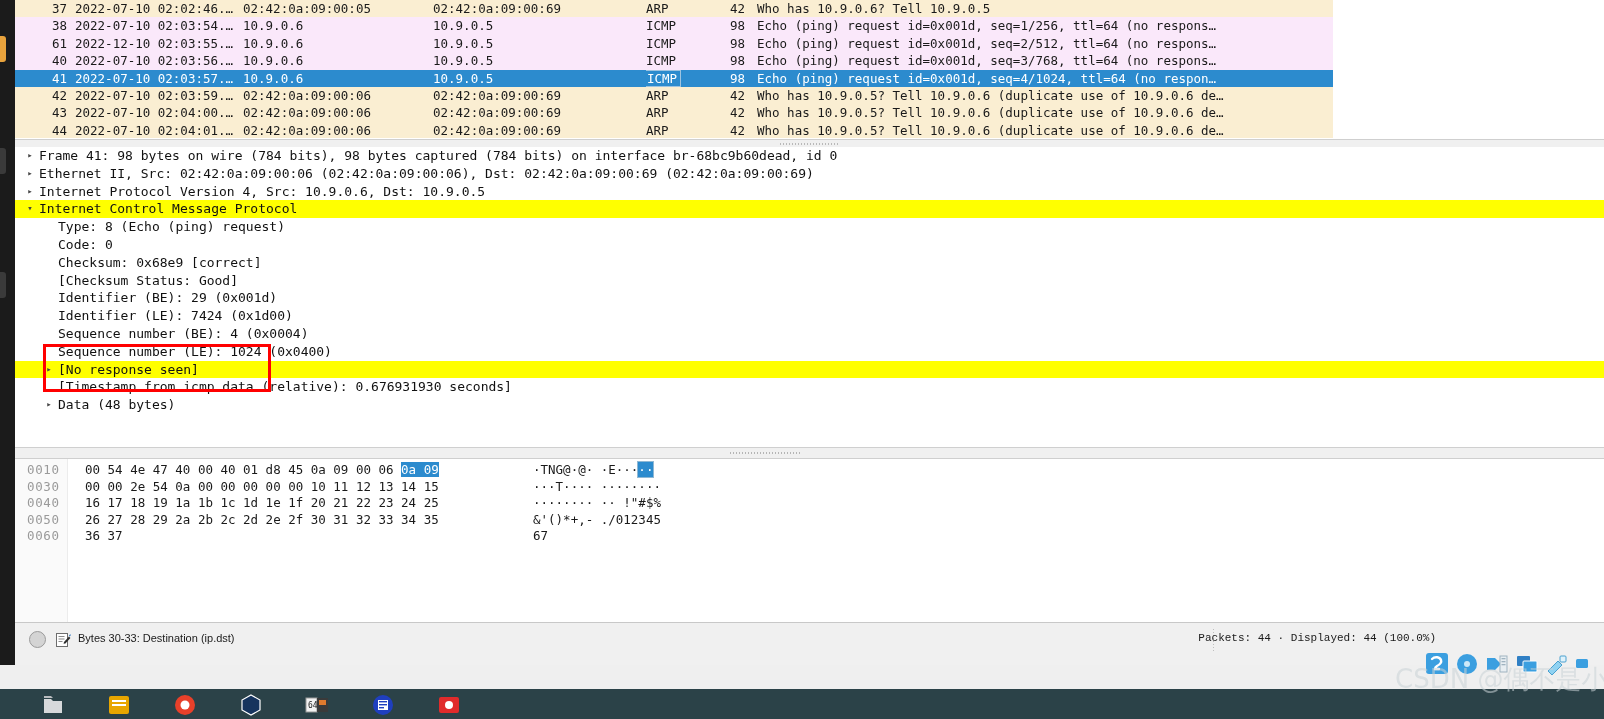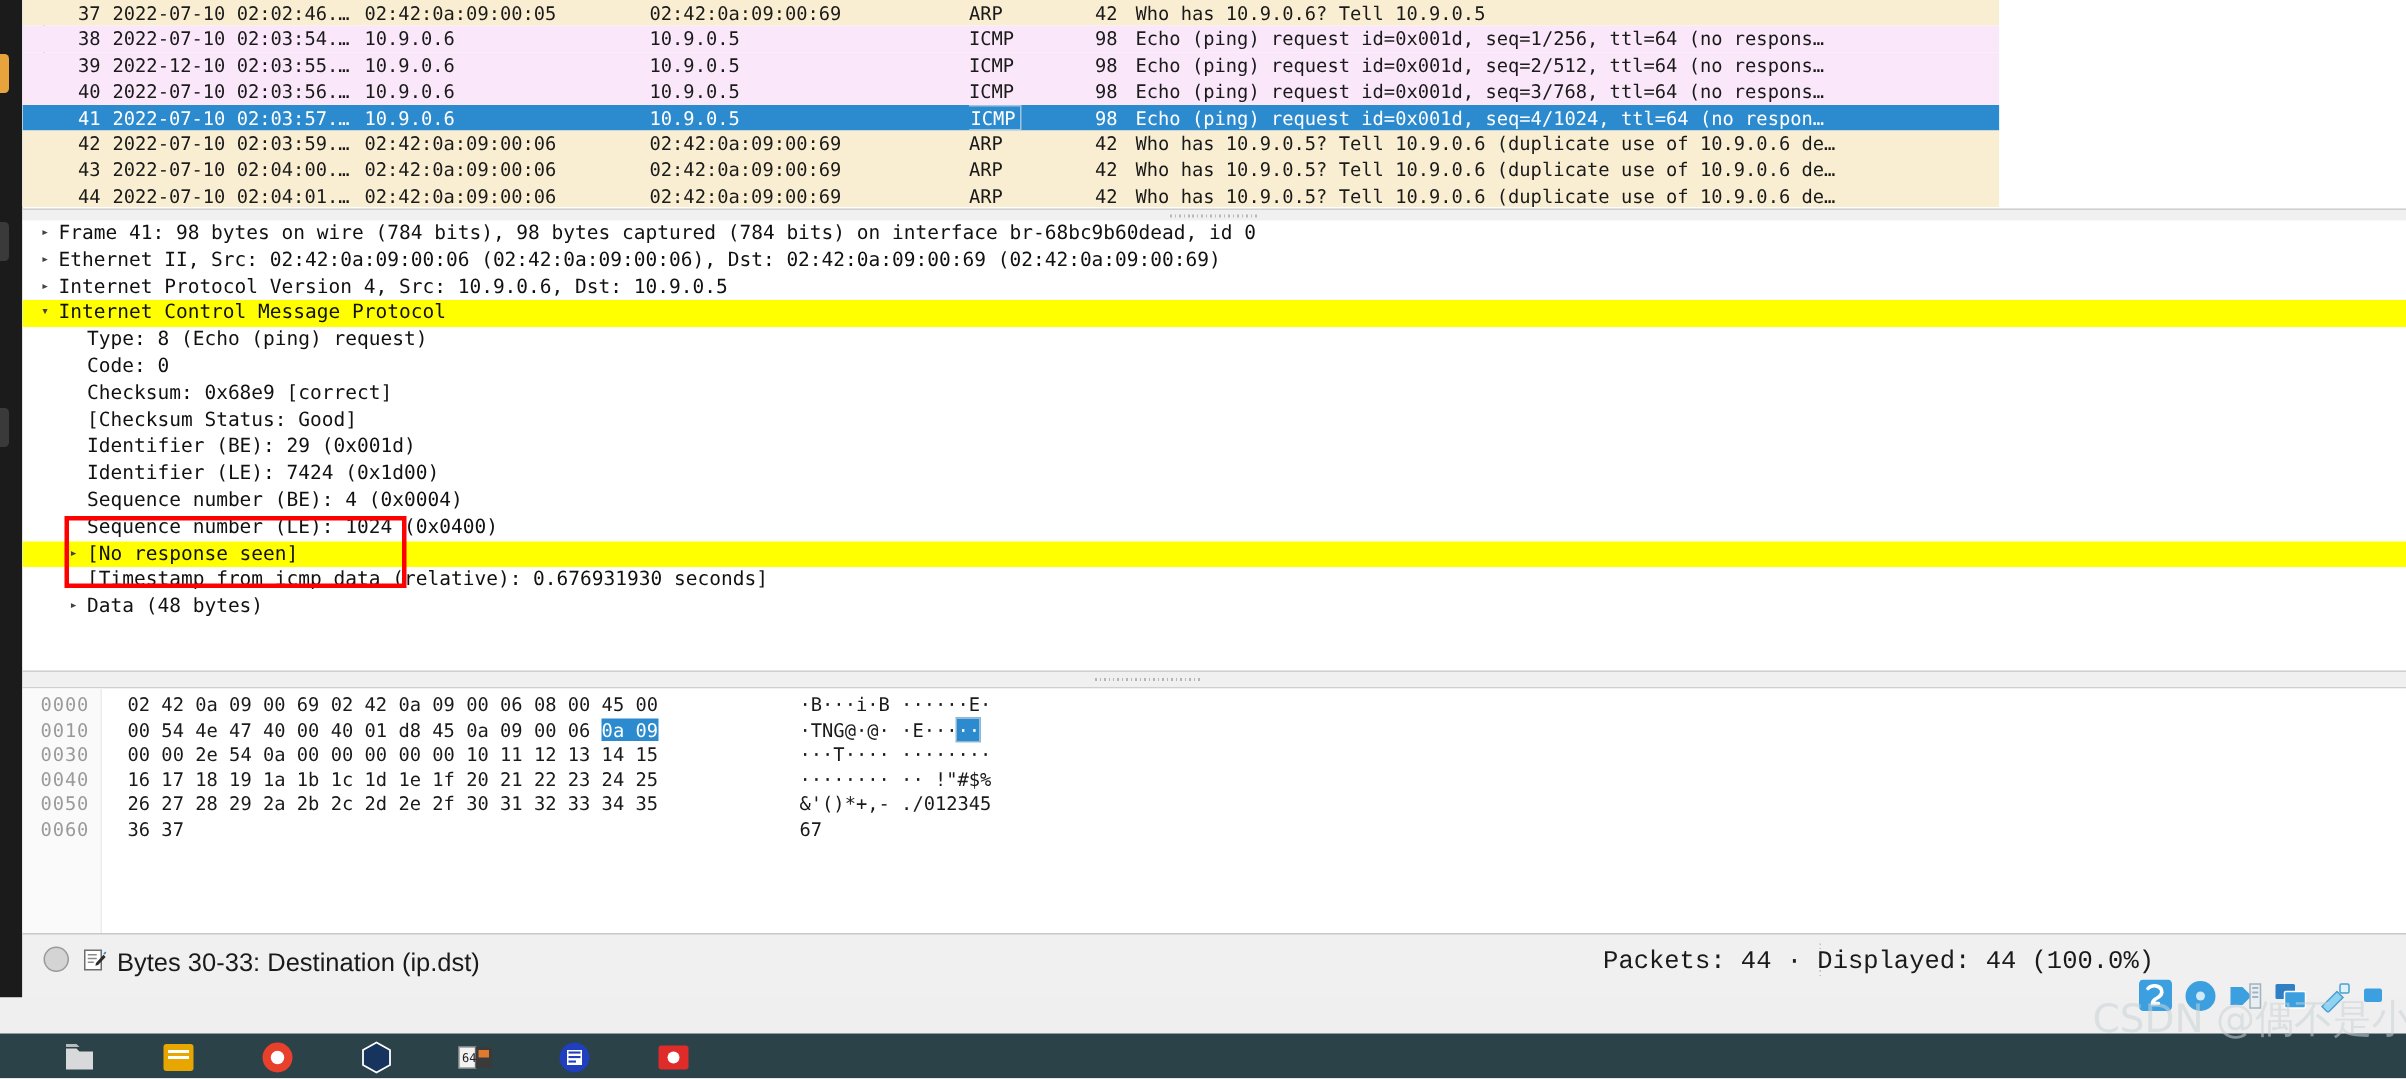--- a/index.html
+++ b/index.html
@@ -73,21 +73,21 @@
   .hrow .asc{position:absolute;left:518px;color:#1a1a1a;}
   .hb{display:inline;}
   .hb.sel{background:#2c8bce;color:#fff;}
   .hb.selbox{background:#2c8bce;color:#fff;outline:1px solid #8fb8d4;}
 
   
   .hexgutter{position:absolute;left:0;top:0;width:52px;height:163px;background:#fafafa;border-right:1px solid #ececec;}
 
   
   .statusbar{position:absolute;left:0;top:622px;width:1589px;height:43px;background:#f0f0f0;border-top:1px solid #c8c8c8;
-     font-family:"Liberation Sans",sans-serif;font-size:17px;color:#1a1a1a;}
+     font-family:"Liberation Sans",sans-serif;font-size:11px;color:#1a1a1a;}
   .statusbar .left{position:absolute;left:14px;top:8px;display:flex;align-items:center;gap:9px;}
   .sb-expert{width:15px;height:15px;border-radius:50%;background:#d4d4d4;border:1px solid #9a9a9a;}
   .sb-note{width:16px;height:16px;position:relative;}
   .statusbar .field-text{position:absolute;left:63px;top:9px;}
   .statusbar .right{position:absolute;right:168px;top:9px;font-family:Liberation Mono, monospace;}
   .statusbar .sep{position:absolute;right:390px;top:6px;width:1px;height:22px;
      background:repeating-linear-gradient(to bottom,#bfbfbf 0 1px,transparent 1px 3px);}
 
   
   .desk{position:absolute;left:0;top:665px;width:1604px;height:24px;background:#efefef;}
@@ -139,21 +139,21 @@
         <span class="c c-no">38</span>
         <span class="c c-time">2022-07-10 02:03:54.…</span>
         <span class="c c-src">10.9.0.6</span>
         <span class="c c-dst">10.9.0.5</span>
         <span class="c c-proto">ICMP</span>
         <span class="c c-len">98</span>
         <span class="c c-info">Echo (ping) request  id=0x001d, seq=1/256, ttl=64 (no respons…</span>
       </div>
 
       <div class="prow icmp">
-        <span class="c c-no">39</span>
+        <span class="c c-no">61</span>
         <span class="c c-time">2022-12-10 02:03:55.…</span>
         <span class="c c-src">10.9.0.6</span>
         <span class="c c-dst">10.9.0.5</span>
         <span class="c c-proto">ICMP</span>
         <span class="c c-len">98</span>
         <span class="c c-info">Echo (ping) request  id=0x001d, seq=2/512, ttl=64 (no respons…</span>
       </div>
 
       <div class="prow icmp">
         <span class="c c-no">40</span>
@@ -276,25 +276,20 @@
 
     <div class="redbox" style="left:28px;top:344px;width:228px;height:48px;"></div>
 
     <div class="bytes-splitter">
       <div class="dots"></div>
     </div>
 
     <div class="hexpane">
       <div class="hexgutter"></div>
       <div id="hex-rows" style="position:relative;padding-top:3px;">
-          <div class="hrow">
-            <span class="off">0000</span>
-            <span class="hx"><span class="hb">02 42 0a 09 00 69 02 42  0a 09 00 06 08 00 45 00</span></span>
-            <span class="asc"><span class="hb">·B···i·B ······E·</span></span>
-          </div>
           <div class="hrow">
             <span class="off">0010</span>
             <span class="hx"><span class="hb">00 54 4e 47 40 00 40 01  d8 45 0a 09 00 06 </span><span class="hb sel">0a 09</span></span>
             <span class="asc"><span class="hb">·TNG@·@· ·E···</span><span class="hb selbox">··</span></span>
           </div>
           <div class="hrow">
             <span class="off">0030</span>
             <span class="hx"><span class="hb">00 00 2e 54 0a 00 00 00  00 00 10 11 12 13 14 15</span></span>
             <span class="asc"><span class="hb">···T···· ········</span></span>
           </div>

